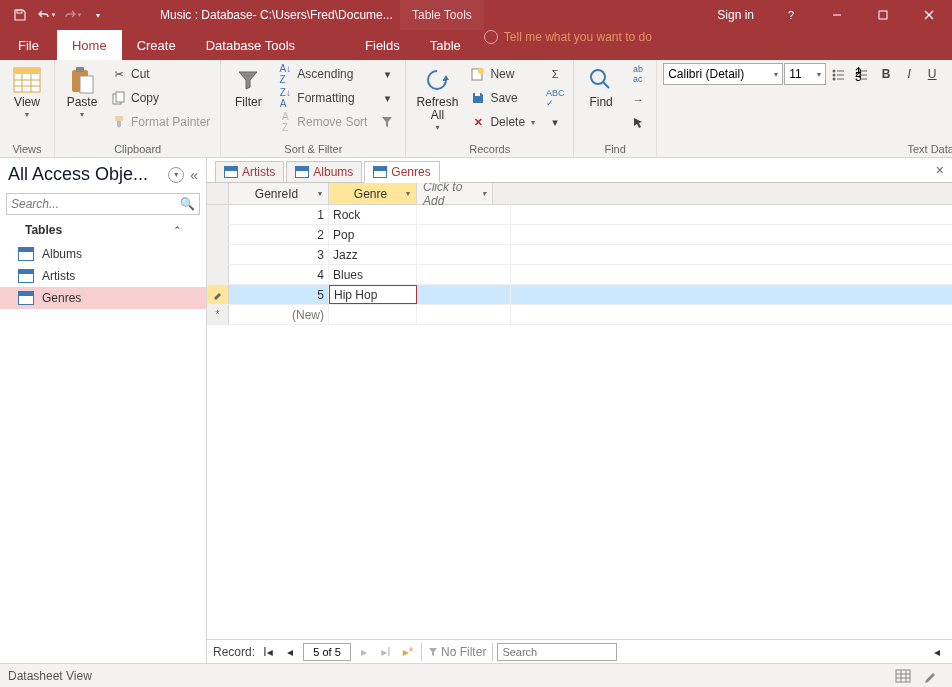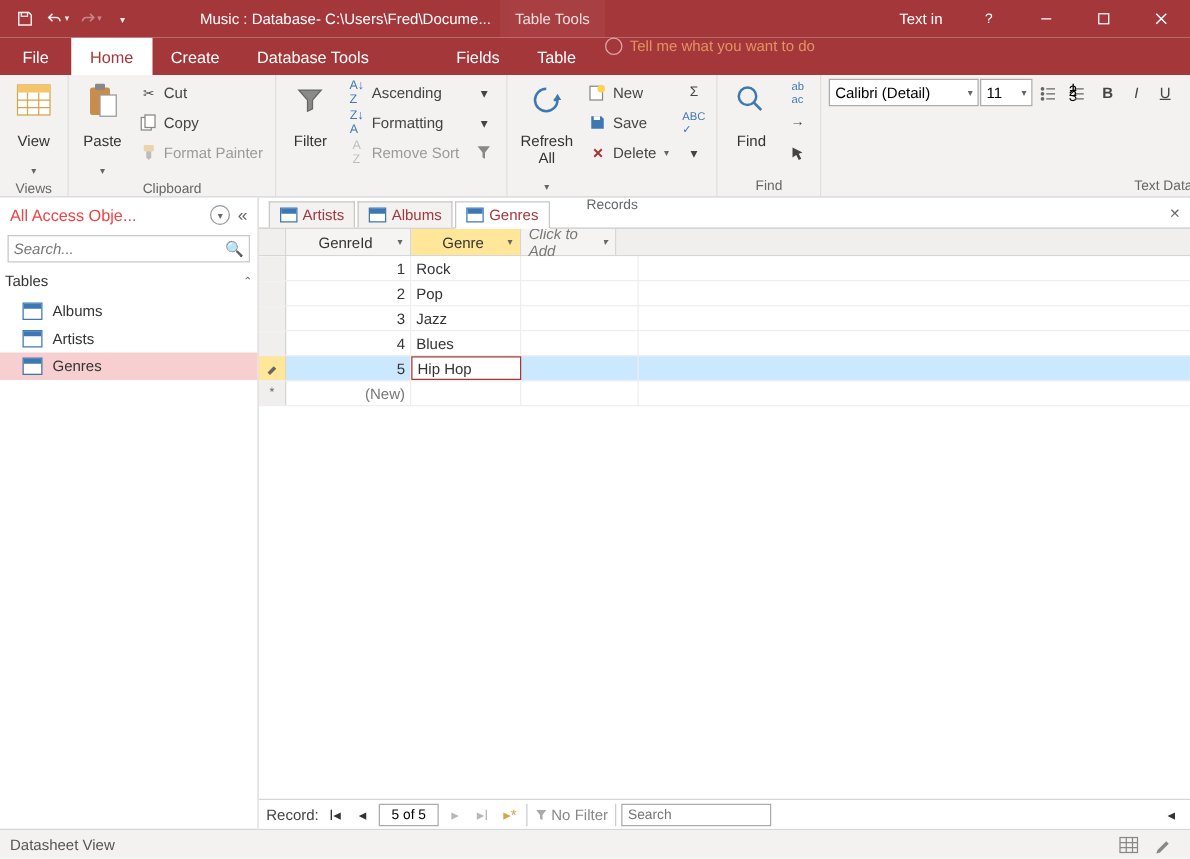--- a/index.html
+++ b/index.html
@@ -17,41 +17,41 @@
 .menu-item{padding:0 15px;display:flex;align-items:center;font-size:13px;cursor:pointer}
 .menu-item.file{padding:0 18px}
 .menu-item.active{background:#fff;color:#a4373a}
 .menu-spacer{width:40px}
 .tellme{display:flex;align-items:flex-start;color:#fdba74;opacity:.7;padding-left:8px;gap:6px;cursor:text}
 .bulb{width:14px;height:14px;border:1px solid #fff;border-radius:50%;opacity:.8}
 .ribbon{height:98px;background:#f3f2f1;border-bottom:1px solid #d6d6d6;display:flex}
 .group{display:flex;flex-direction:column;border-right:1px solid #e1dfde;padding:3px 6px 0}
 .group-body{flex:1;display:flex;align-items:flex-start;gap:4px}
 .group-label{text-align:center;color:#666;font-size:11px;padding:2px 0}
-.big-btn{display:flex;flex-direction:column;align-items:center;justify-content:flex-start;padding:2px 4px;gap:12px;cursor:pointer;min-width:42px}
+.big-btn{display:flex;flex-direction:column;align-items:center;justify-content:flex-start;padding:2px 4px;gap:1px;cursor:pointer;min-width:42px}
 .big-ico{width:30px;height:30px;display:flex;align-items:center;justify-content:center}
 .big-lbl{font-size:12px;color:#333;text-align:center;line-height:1.1}
 .drop-arrow{font-size:8px;color:#666}
 .col{display:flex;flex-direction:column;gap:2px}
 .small-btn{display:flex;align-items:center;gap:4px;height:22px;padding:0 4px;cursor:pointer;color:#444;white-space:nowrap}
 .small-btn.dis{opacity:.5;cursor:default}
 .small-ico{width:16px;height:16px;display:flex;align-items:center;justify-content:center;font-size:11px}
 .font-combo{width:120px;height:22px;border:1px solid #ababab;background:#fff;display:flex;align-items:center;padding:0 4px;justify-content:space-between}
 .size-combo{width:42px;height:22px;border:1px solid #ababab;background:#fff;display:flex;align-items:center;padding:0 4px;justify-content:space-between}
 .fmt-row{display:flex;gap:1px;align-items:center}
 .fmt-btn{width:22px;height:22px;display:flex;align-items:center;justify-content:center;color:#444;cursor:pointer}
 .client{flex:1;display:flex;overflow:hidden}
 .navpane{width:207px;border-right:1px solid #d6d6d6;display:flex;flex-direction:column;background:#fff}
 .nav-hdr{display:flex;align-items:center;padding:6px 8px;gap:6px}
-.nav-title{color:#ef4444;font-size:13px;font-family:"Segoe UI Light",sans-serif;flex:1;white-space:nowrap;overflow:hidden}
+.nav-title{color:#0f172a;font-size:18px;font-family:"Segoe UI Light",sans-serif;flex:1;white-space:nowrap;overflow:hidden}
 .nav-caret{width:16px;height:16px;border:1px solid #999;border-radius:50%;display:flex;align-items:center;justify-content:center;font-size:8px;color:#666}
 .nav-coll{font-size:14px;color:#666;cursor:pointer}
 .nav-search{margin:2px 6px;height:22px;border:1px solid #c8c8c8;display:flex;align-items:center;padding:0 4px}
 .nav-search input{flex:1;border:none;outline:none;font-style:italic;color:#888;font-size:12px}
-.nav-group{padding:6px 4px;font-weight:normal;color:#333;display:flex;align-items:center;justify-content:space-between}
+.nav-group{padding:6px 25px;font-weight:bold;color:#333;display:flex;align-items:center;justify-content:space-between}
 .nav-items{display:flex;flex-direction:column}
 .nav-item{display:flex;align-items:center;gap:8px;padding:4px 8px 4px 18px;cursor:pointer;color:#333}
 .nav-item.sel{background:#f7cfd0}
 .tbl-ico{width:16px;height:14px;background:linear-gradient(#fff 50%,#fff 50%);border:1px solid #3e78b3;position:relative}
 .tbl-ico::before{content:"";position:absolute;top:0;left:0;right:0;height:4px;background:#3e78b3}
 .main{flex:1;display:flex;flex-direction:column;position:relative}
 .doctabs{height:25px;display:flex;align-items:flex-end;padding-left:8px;gap:2px;border-bottom:1px solid #c8c8c8;position:relative}
 .doctab{display:flex;align-items:center;gap:4px;padding:3px 8px;border:1px solid #c8c8c8;border-bottom:none;background:#f3f2f1;cursor:pointer;font-size:12px;color:#a4373a}
 .doctab.active{background:#fff;border-bottom:1px solid #fff;margin-bottom:-1px}
 .doc-close{position:absolute;right:8px;top:4px;color:#666;cursor:pointer;font-size:14px}
@@ -104,21 +104,21 @@
         <svg width="14" height="14" viewBox="0 0 14 14">
           <path d="M9 3l3 3-3 3M12 6H6a3 3 0 00-3 3" fill="none" stroke="#fff" stroke-width="1.3"></path>
         </svg>
         <span style="font-size:7px;margin-left:1px">▾</span>
       </div>
     <div class="qat-btn" style="font-size:8px">▾</div>
   </div>
   <div class="title-text">Music : Database- C:\Users\Fred\Docume...</div>
   <div class="ctx-tab">Table Tools</div>
   <div class="titlebar-right">
-    <div class="signin">Text in</div>
+    <div class="signin">Sign in</div>
     <div class="win-btn">?</div>
     <div class="win-btn">
         <svg width="10" height="10">
           <path d="M1 5h8" stroke="#fff" stroke-width="1"></path>
         </svg>
       </div>
     <div class="win-btn">
         <svg width="10" height="10">
           <rect x="1" y="1" width="8" height="8" fill="none" stroke="#fff"></rect>
         </svg>
@@ -237,20 +237,21 @@
           </div>
         <div class="small-btn">
             <span class="small-ico">
               <svg width="12" height="12">
                 <path d="M1 1h10l-4 5v5l-2-1V6z" fill="#888"></path>
               </svg>
             </span>
           </div>
       </div>
     </div>
+    <div class="group-label">Sort &amp; Filter</div>
   </div>
 
   <div class="group">
     <div class="group-body">
       <div class="big-btn">
         <div class="big-ico">
             <svg width="26" height="26">
               <path d="M13 4a9 9 0 109 9h-3" fill="none" stroke="#3e78b3" stroke-width="2"></path>
               <path d="M22 8l-3 5h6z" fill="#3e78b3"></path>
             </svg>

